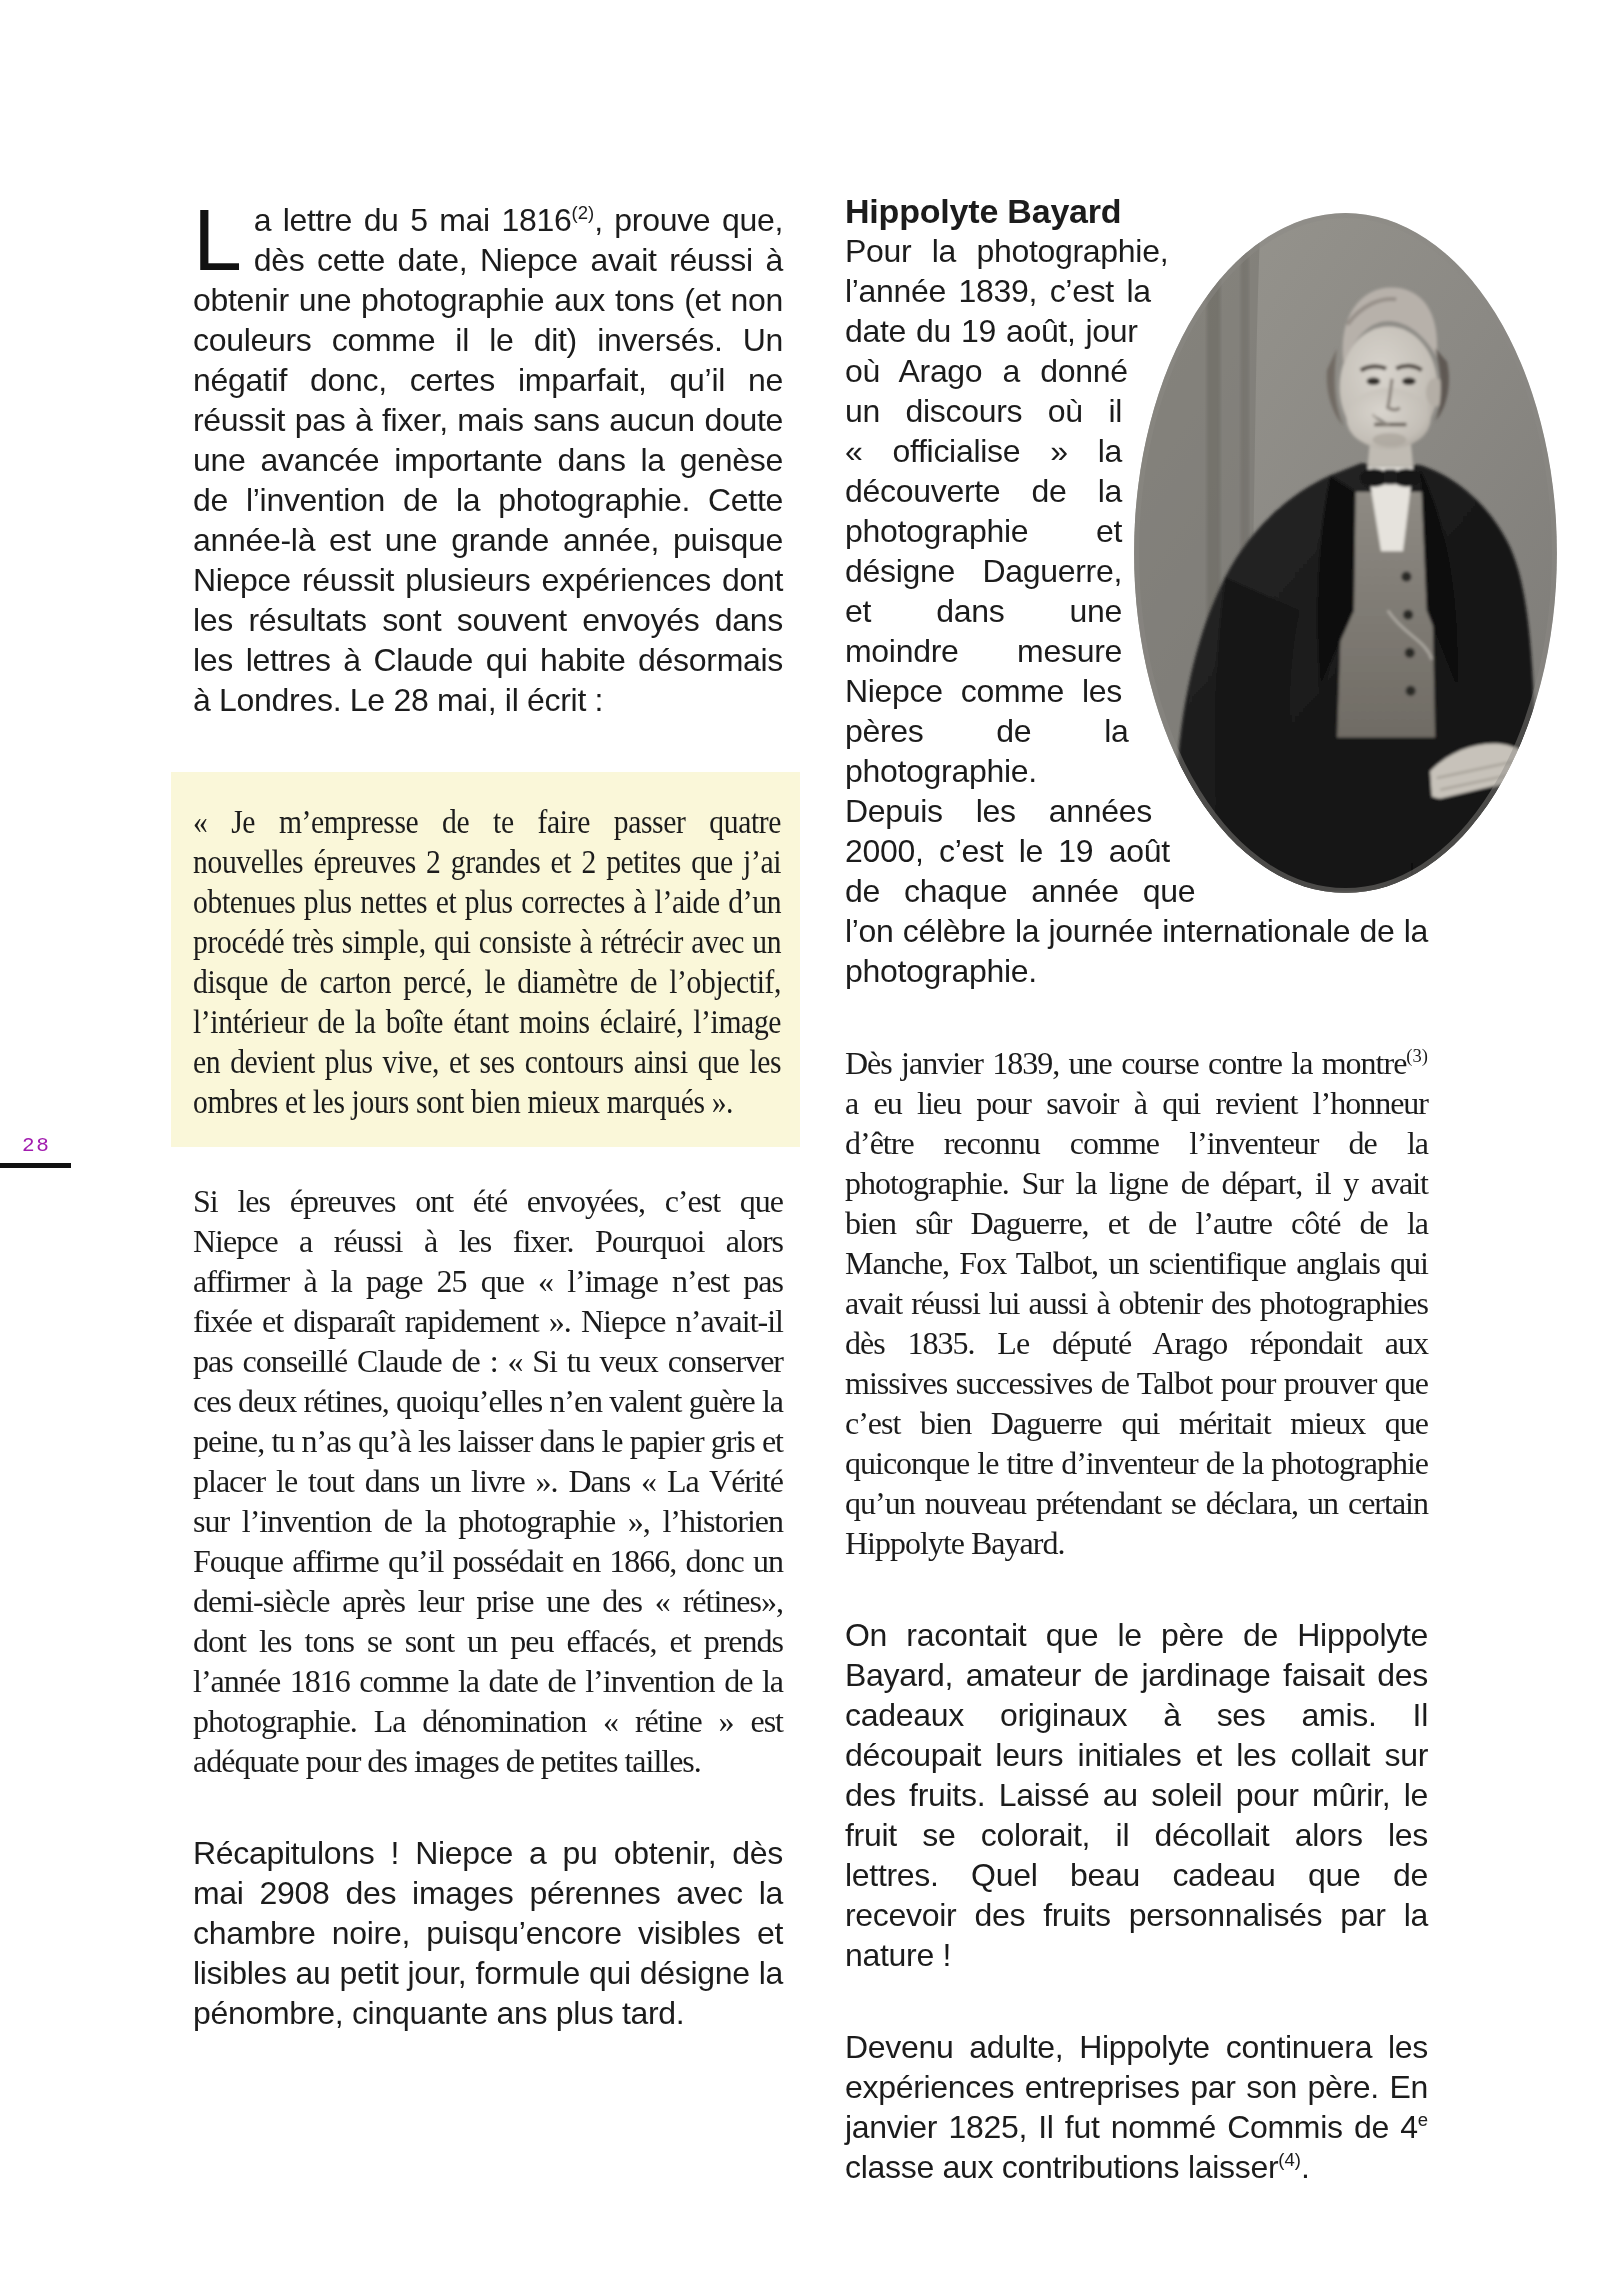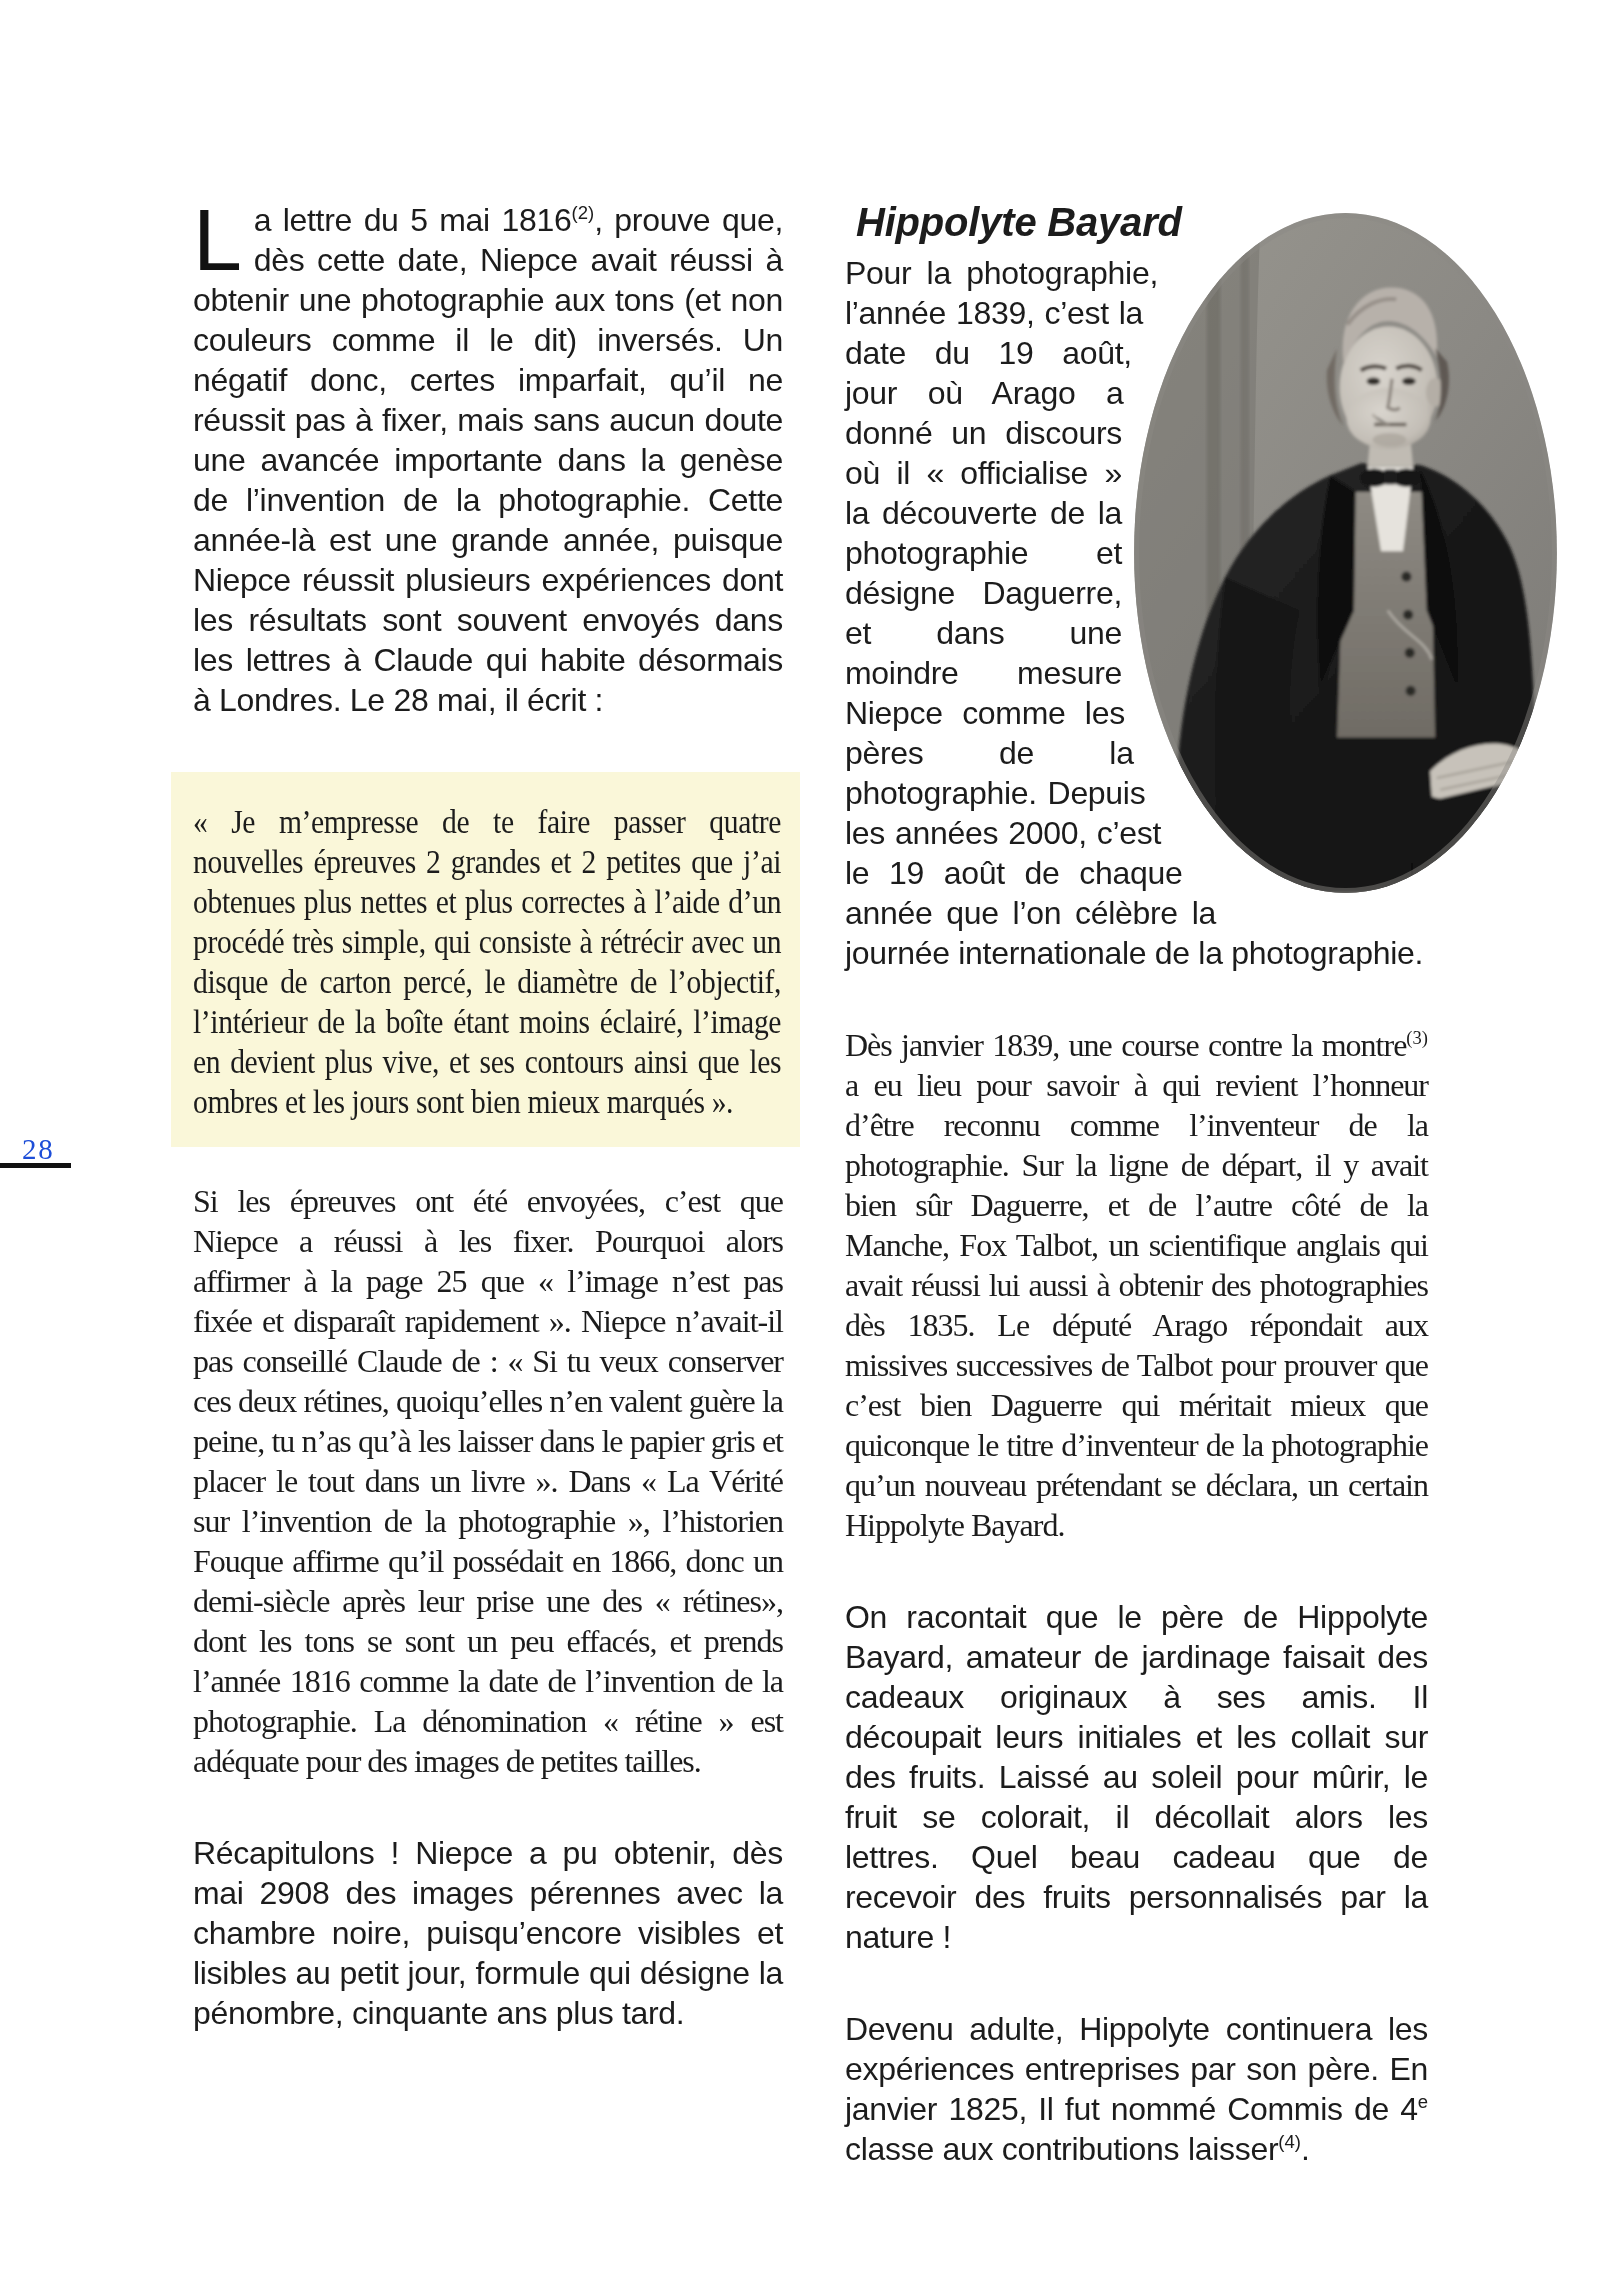--- a/index.html
+++ b/index.html
@@ -42,39 +42,39 @@
     font-family:"Liberation Serif", serif;
     font-size:34px; line-height:40px;
     letter-spacing:-0.4px;
     text-align:justify;
     width:676px;
     transform:scaleX(0.87);
     transform-origin:0 0;
   }
 
   .heading {
-    margin:11px;
-    font-size:40px; line-height:40px;
-    font-weight:bold; letter-spacing:-0.2px;font-style:italic;
+    margin:0;
+    font-size:34px; line-height:40px;
+    font-weight:bold; letter-spacing:-0.2px;
   }
 
   .portrait-float {
     float:right;
     width:423px; height:680px;
     margin:22px -129px 15px 12px;
     shape-outside:ellipse(50% 50% at 50% 50%);
     shape-margin:10px;
   }
   .portrait-float svg { display:block; width:100%; height:100%; }
 
   .folio {
     position:absolute; left:22px; top:1135px;
-    font-family:Liberation Serif, serif;
-    font-size:29px; line-height:1; letter-spacing:1.7px;
-    color:#1d4ed8;
+    font-family:Liberation Mono, monospace;
+    font-size:21px; line-height:1; letter-spacing:1.7px;
+    color:#a21caf;
   }
   .folio-rule {
     position:absolute; left:0; top:1163px;
     width:71px; height:5px; background:#111;
   }
 
   sup { font-size:58%; line-height:0; vertical-align:super; letter-spacing:0; }
 </style>
 </head>
 <body>

